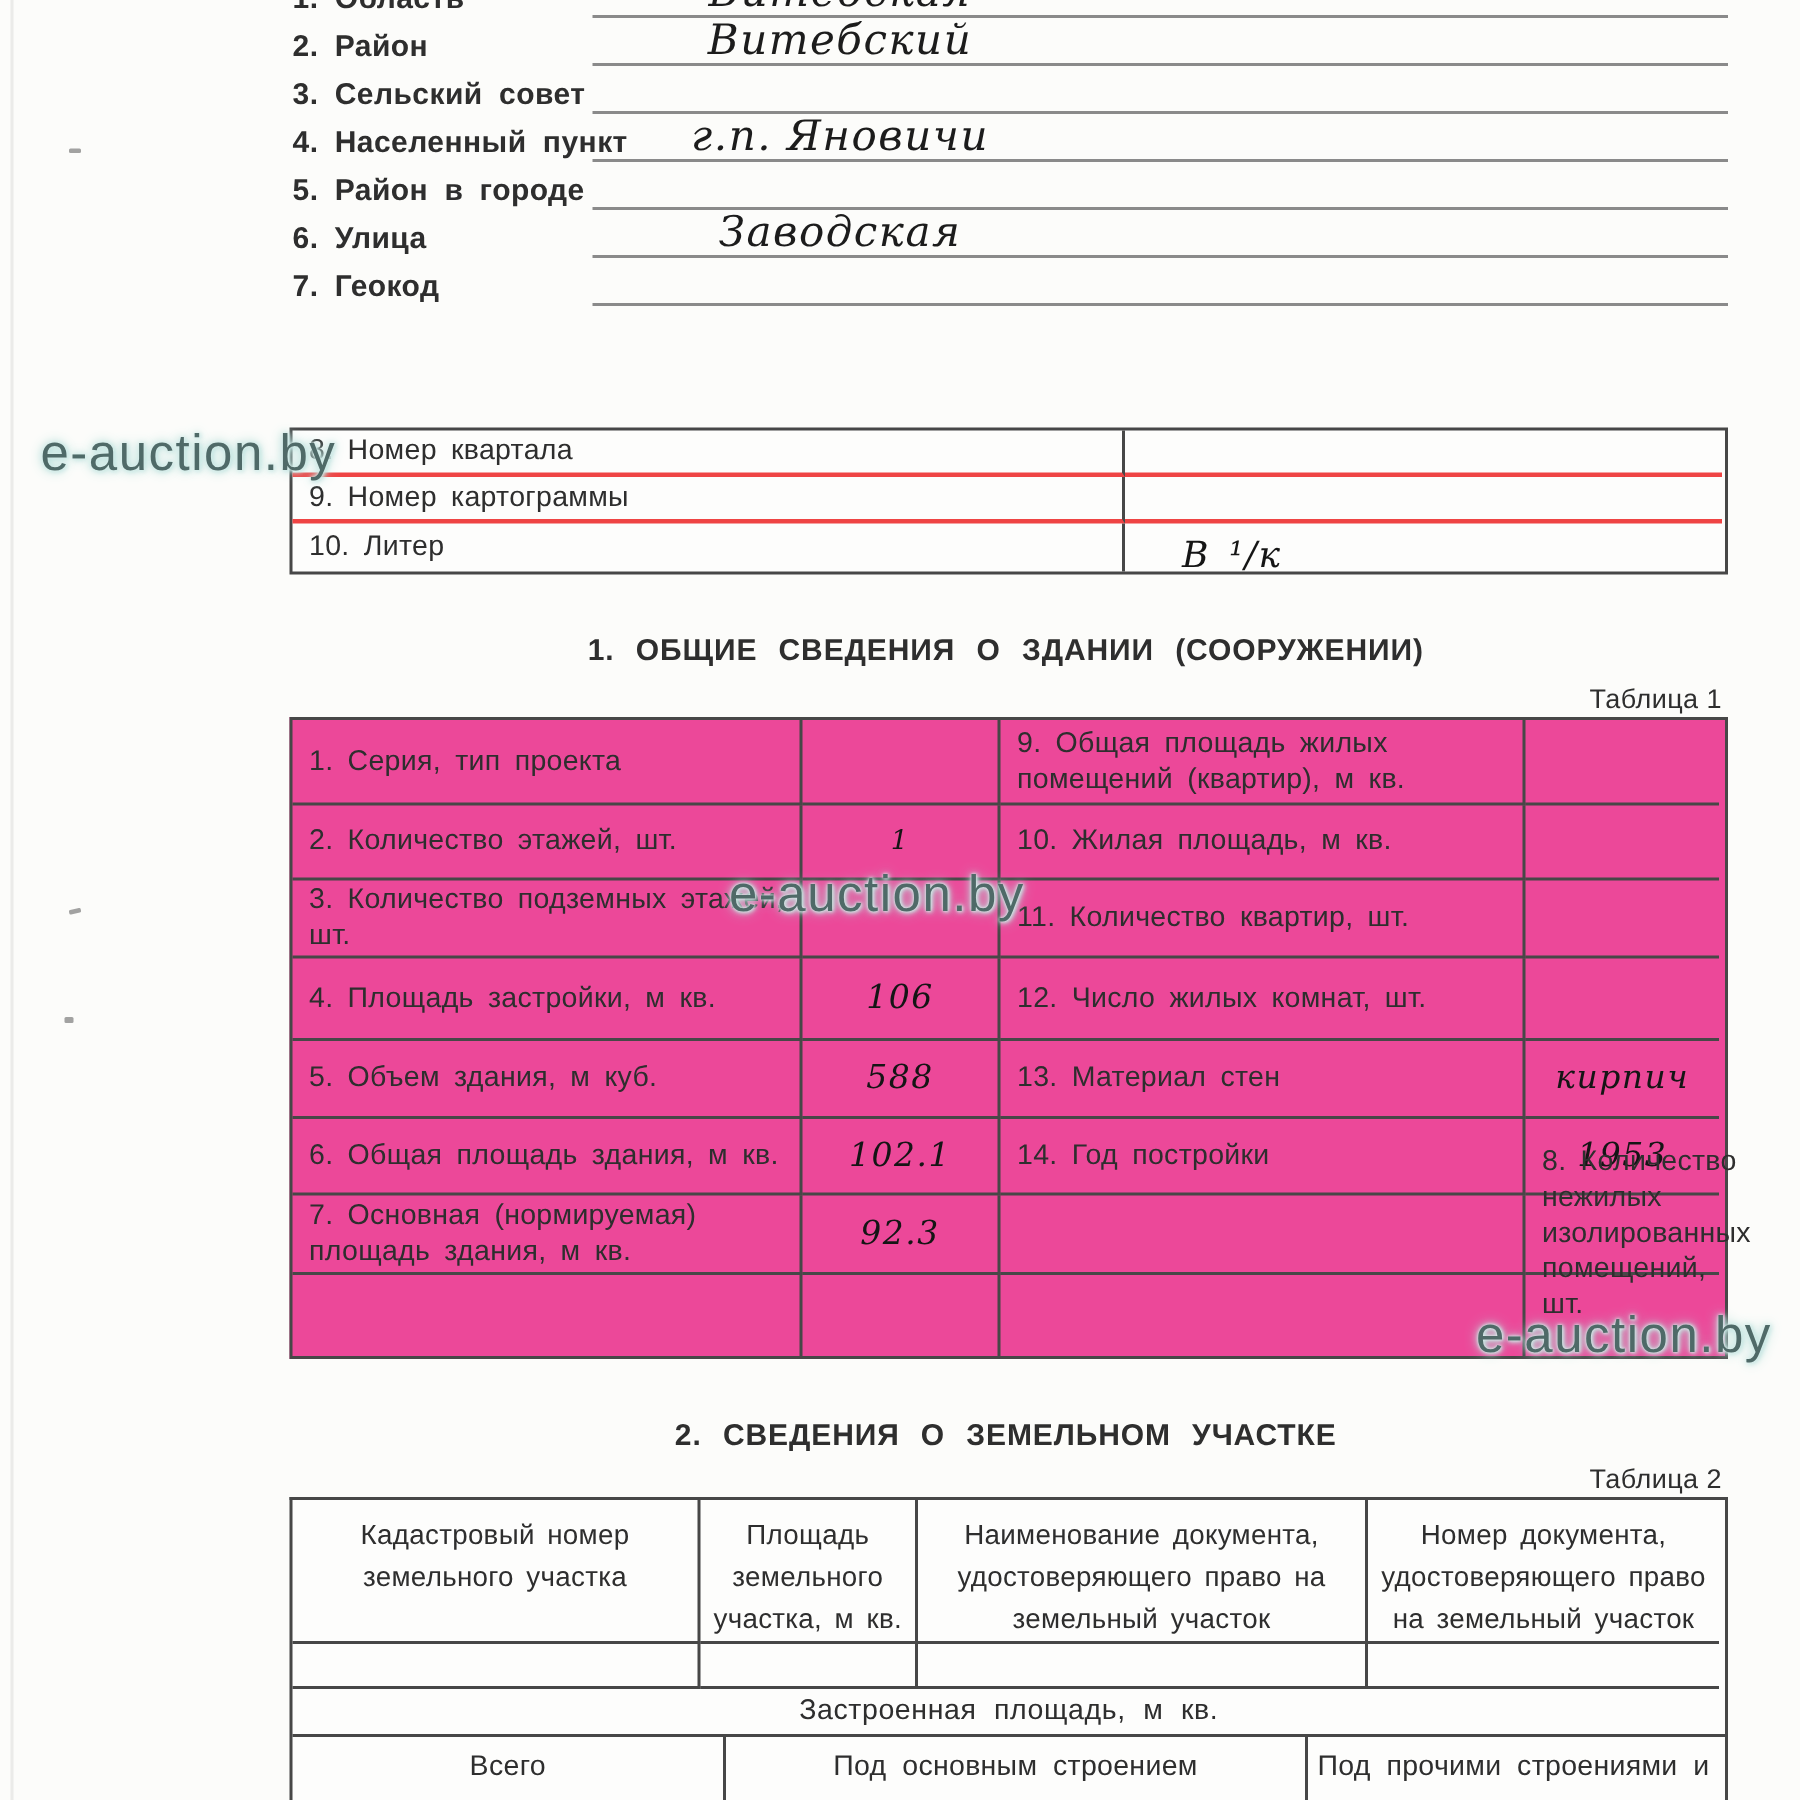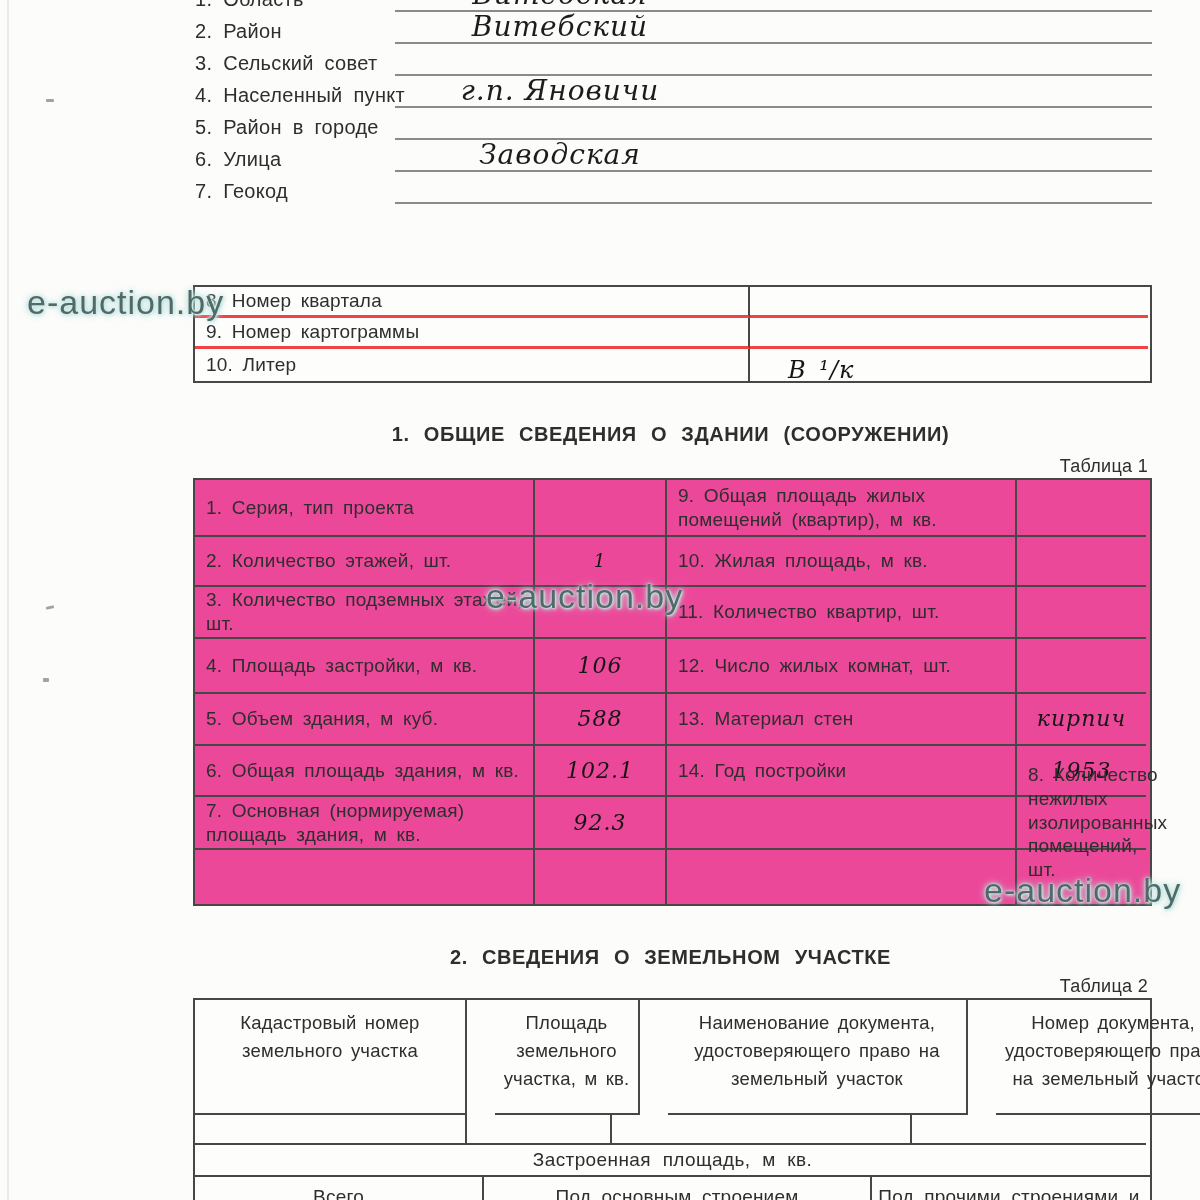--- a/index.html
+++ b/index.html
@@ -18,21 +18,21 @@
   .wm{position:absolute;font-family:Liberation Sans, sans-serif;font-size:34px;letter-spacing:1px;
       color:#4f6a68;z-index:6;white-space:nowrap;
       text-shadow:0 0 2px #e2f2f0,0 0 5px #bfe3df,0 0 9px #aedbd6,1px 1px 3px #c6e7e3;}
   .wm1{left:27px;top:283px;}
   .wm2{left:486px;top:577px;}
   .wm3{left:984px;top:871px;}
 
   
   .addr{position:absolute;left:0;top:-20px;width:1200px;}
   .addr-row{position:relative;height:32px;}
-  .addr-label{position:absolute;left:195px;bottom:1px;font-size:20px;letter-spacing:.3px;word-spacing:5px;}
+  .addr-label{position:absolute;left:195px;bottom:1px;font-size:20px;letter-spacing:.3px;word-spacing:5px;font-weight:bold;}
   .addr-line{position:absolute;left:395px;right:48px;bottom:0;border-bottom:2px solid #8a8a8a;}
   .hw{font-family:"DejaVu Serif",serif;font-style:italic;color:#1c1c1c;}
   .addr-value{position:absolute;left:430px;bottom:1px;width:260px;text-align:center;
               font-size:28px;letter-spacing:1px;white-space:nowrap;}
 
   
   .cell{box-sizing:border-box;display:flex;align-items:center;font-size:19px;
         letter-spacing:.2px;word-spacing:4px;line-height:1.25;}
   .lbl{padding-left:11px;padding-right:6px;}
   .val{justify-content:center;text-align:center;}
@@ -59,21 +59,21 @@
   .table1{position:absolute;left:193px;top:478px;width:955px;border:2px solid #474747;
           display:grid;grid-template-columns:340px 132px 350px 129px;
           grid-template-rows:57px 50px 52px 55px 52px 51px 53px 54px;background:#ec4899;}
   .table1 .cell{border-right:2px solid #474747;border-bottom:2px solid #474747;}
   .table1 .cell:nth-child(4n){border-right:none;}
   .table1 .cell:nth-child(n+29){border-bottom:none;}
 
   
   .table2{position:absolute;left:193px;top:998px;width:955px;border:2px solid #474747;border-bottom:none;background:#fdfdfc;}
   .t2-head,.t2-empty{display:grid;grid-template-columns:272px 145px 300px 234px;}
-  .t2-head{height:115px;gap:28px;}
+  .t2-head{height:96px;}
   .t2-empty{height:30px;}
   .t2-head .cell,.t2-empty .cell{border-right:2px solid #474747;border-bottom:2px solid #474747;}
   .t2-head .cell:nth-child(4),.t2-empty .cell:nth-child(4){border-right:none;}
   .t2-head .cell{align-items:flex-start;justify-content:center;text-align:center;
                  padding-top:9px;font-size:18.5px;line-height:1.5;letter-spacing:.2px;word-spacing:3px;}
   .t2-built{height:30px;border-bottom:2px solid #474747;display:flex;align-items:center;
             justify-content:center;font-size:19px;letter-spacing:.4px;word-spacing:6px;}
   .t2-bottom{display:grid;grid-template-columns:289px 388px 274px;height:50px;}
   .t2-bottom .cell{border-right:2px solid #474747;align-items:flex-start;justify-content:center;
                    text-align:center;padding-top:8px;font-size:19px;word-spacing:5px;}

